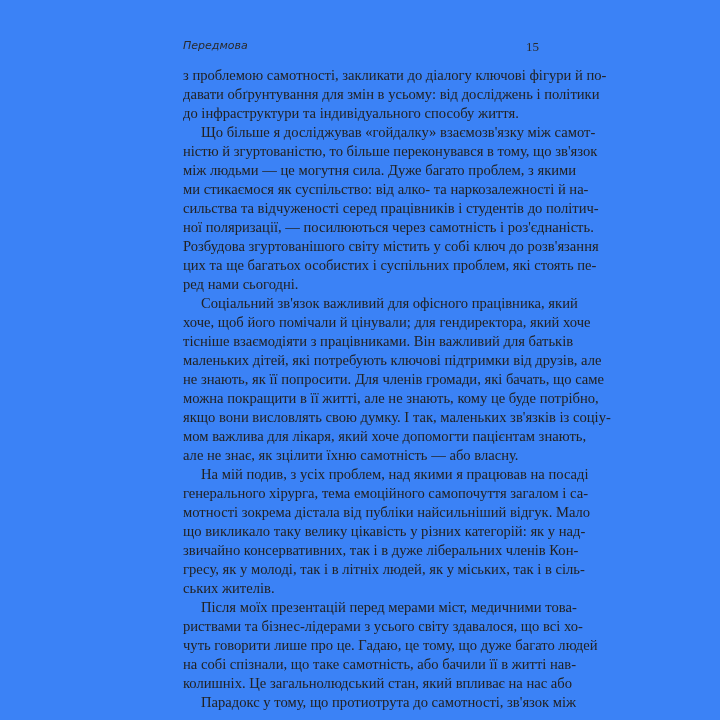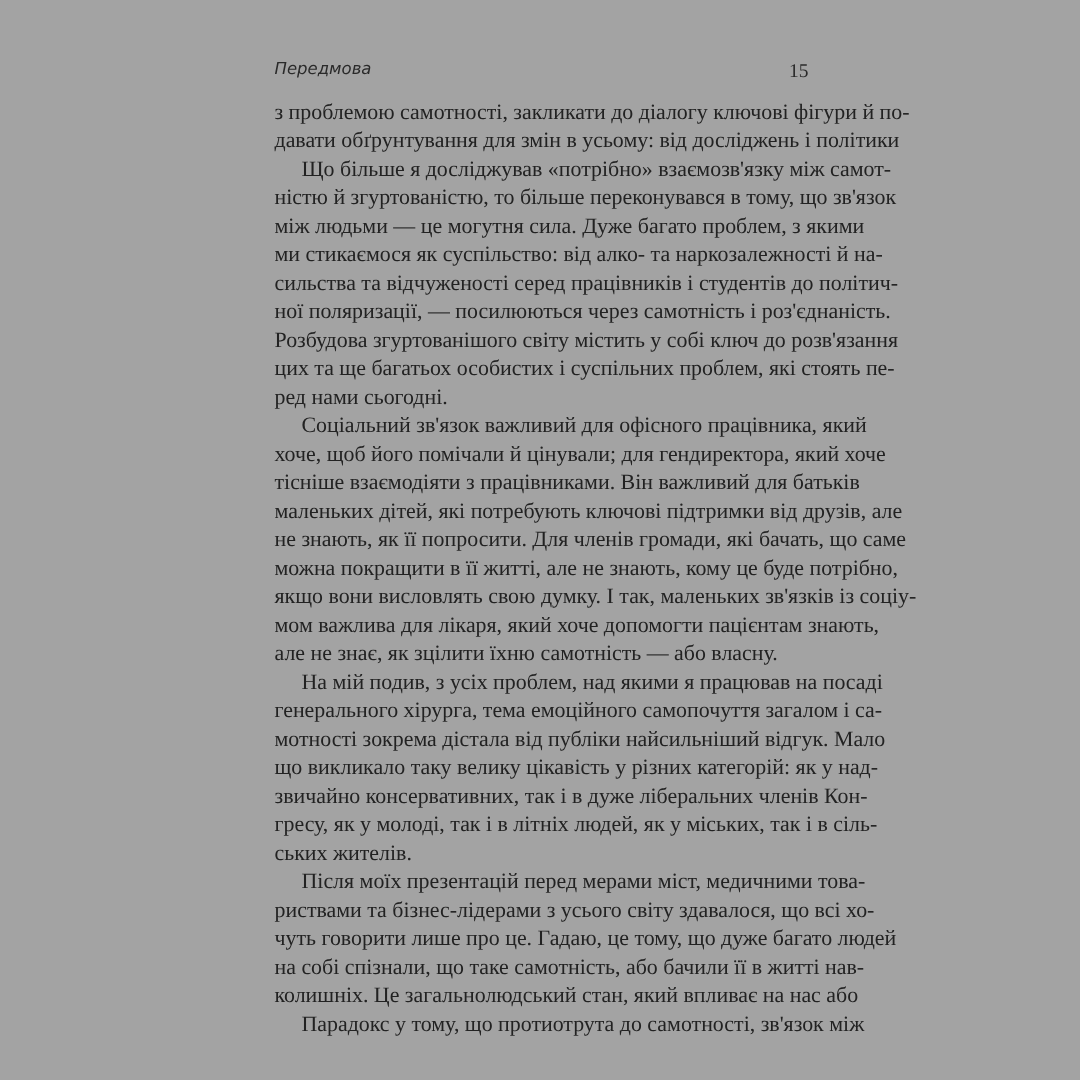--- a/index.html
+++ b/index.html
@@ -1,19 +1,19 @@
 <!DOCTYPE html>
 <html><head>
 <meta charset="utf-8">
 <style>
   html, body { margin: 0; padding: 0; background: #ffffff; }
   body { width: 720px; height: 720px; position: relative; overflow: hidden; }
   .page {
     position: absolute; left: 0; top: 0; width: 720px; height: 720px;
-    background: #a3a3a3;
+    background: #3b82f6;
   }
   .running-head {
     position: absolute; left: 183px; top: 39px; width: 356px; height: 16px;
     font-family: "DejaVu Sans", sans-serif; font-size: 11px; color: #2a2a2a;
   }
   .running-head .title { position: absolute; left: 0; top: 0; font-style: italic; }
   .running-head .num { position: absolute; right: 0; top: 0; font-family: "Liberation Serif", serif; font-size: 13px; margin-left: 24px; }
   .body-text {
     position: absolute; left: 183px; top: 66px; width: 356px;
     font-family: "Liberation Serif", serif; font-size: 14.6px; color: #222;
@@ -27,21 +27,22 @@
 <body>
 
 <div class="page">
   <div class="running-head">
     <span class="title">Передмова</span>
     <span class="num">15</span>
   </div>
   <div class="body-text" id="body-text">
       <span class="line">з проблемою самотності, закликати до діалогу ключові фігури й по-</span>
       <span class="line">давати обґрунтування для змін в усьому: від досліджень і політики</span>
-      <span class="line indent">Що більше я досліджував «потрібно» взаємозв'язку між самот-</span>
+      <span class="line last">до інфраструктури та індивідуального способу життя.</span>
+      <span class="line indent">Що більше я досліджував «гойдалку» взаємозв'язку між самот-</span>
       <span class="line">ністю й згуртованістю, то більше переконувався в тому, що зв'язок</span>
       <span class="line">між людьми — це могутня сила. Дуже багато проблем, з якими</span>
       <span class="line">ми стикаємося як суспільство: від алко- та наркозалежності й на-</span>
       <span class="line">сильства та відчуженості серед працівників і студентів до політич-</span>
       <span class="line">ної поляризації, — посилюються через самотність і роз'єднаність.</span>
       <span class="line">Розбудова згуртованішого світу містить у собі ключ до розв'язання</span>
       <span class="line">цих та ще багатьох особистих і суспільних проблем, які стоять пе-</span>
       <span class="line last">ред нами сьогодні.</span>
       <span class="line indent">Соціальний зв'язок важливий для офісного працівника, який</span>
       <span class="line">хоче, щоб його помічали й цінували; для гендиректора, який хоче</span>

